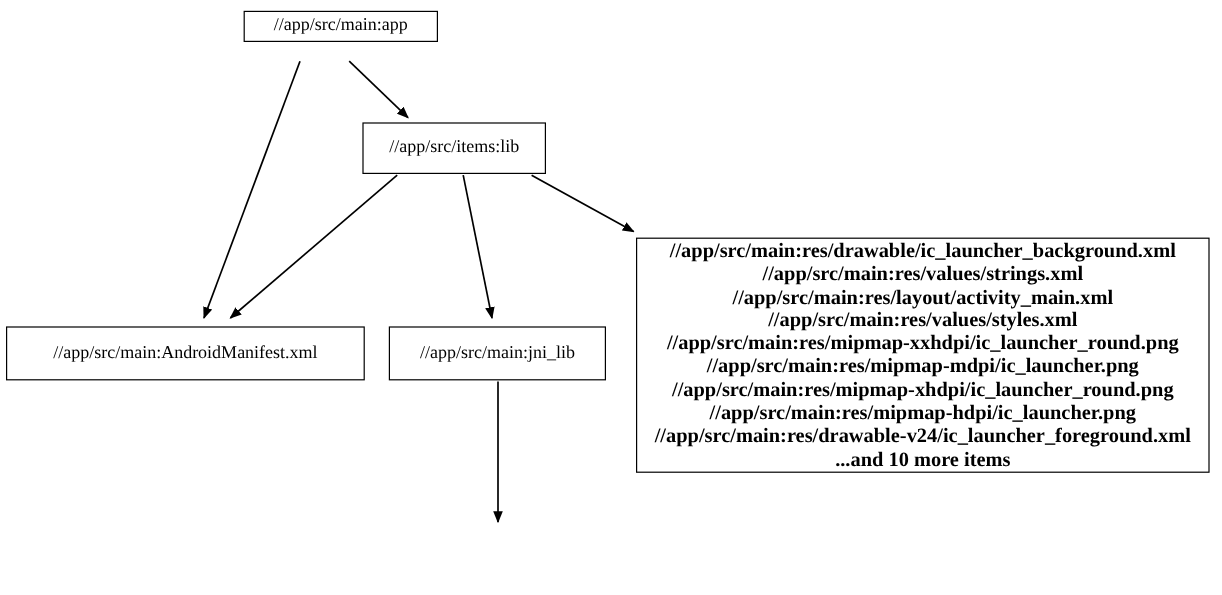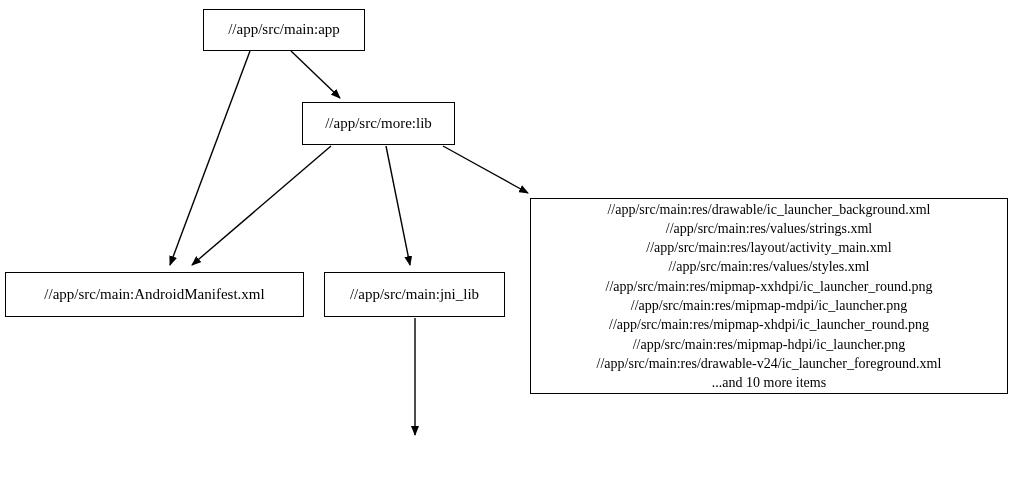--- a/index.html
+++ b/index.html
@@ -38,36 +38,37 @@
     line-height: 1.28;
     white-space: pre;
     z-index: 2;
   }
   .node-label {
     display: block;
     white-space: pre;
     text-align: center;
   }
   .node-app {
-    left: 203px; top: 9px; width: 162px; height: 42px;
+    left: 203px; top: 9px; width: 162px; height: 26px;
   }
   .node-lib {
     left: 302px; top: 102px; width: 153px; height: 43px;
   }
   .node-manifest {
     left: 5px; top: 272px; width: 299px; height: 45px;
   }
   .node-jnilib {
     left: 324px; top: 272px; width: 181px; height: 45px;
   }
   .node-res {
     left: 530px; top: 198px; width: 478px; height: 196px;
-    font-size: 14px;
+    font-size: 17px;
     line-height: 19.3px;
-    align-items: center;
+    align-items: flex-start;
+    font-weight: bold;
   }
   .node-nativelib {
     left: 280px; top: 442px; width: 271px; height: 46px;
   }
 </style>
 </head>
 <body>
 
 <div id="canvas">
 
@@ -101,21 +102,21 @@
     <g>
       <path d="M 415,318 L 415,435" stroke="#000000" stroke-width="1.4" fill="none" marker-end="url(#arrowhead)"></path>
     </g>
   </svg>
 
   <div class="node node-app">
     <span class="node-label">//app/src/main:app</span>
   </div>
 
   <div class="node node-lib">
-    <span class="node-label">//app/src/more:lib</span>
+    <span class="node-label">//app/src/items:lib</span>
   </div>
 
   <div class="node node-manifest">
     <span class="node-label">//app/src/main:AndroidManifest.xml</span>
   </div>
 
   <div class="node node-jnilib">
     <span class="node-label">//app/src/main:jni_lib</span>
   </div>
 

